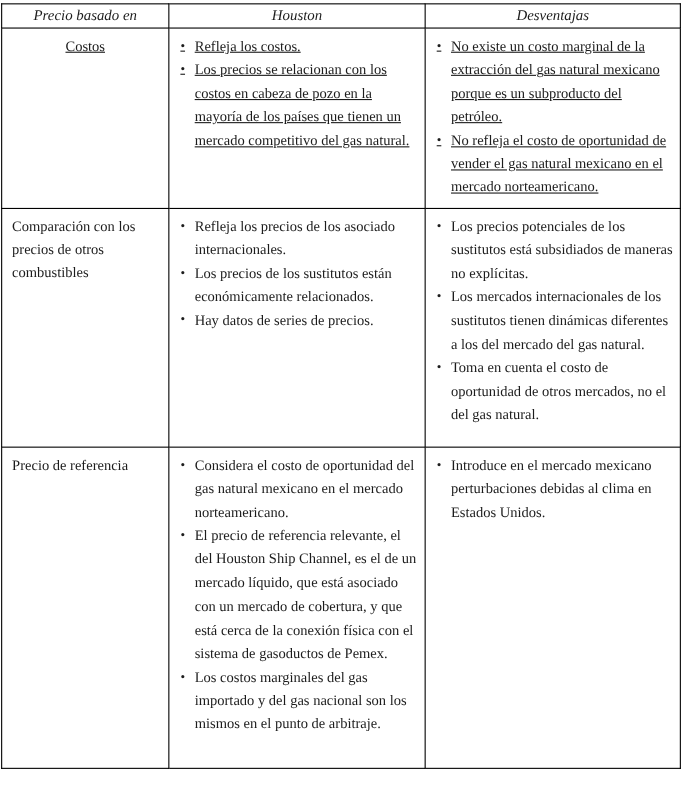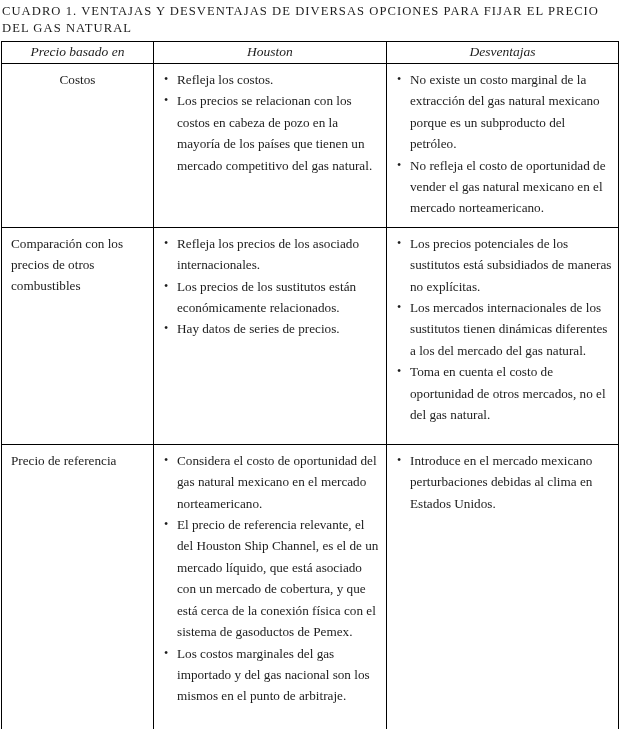--- a/index.html
+++ b/index.html
@@ -46,29 +46,28 @@
   .bullet-list {
     margin: 0;
     padding: 0;
     list-style: none;
     font-size: 13.2px;
     line-height: 21.4px;
   }
   .bullet-list li { display: flex; }
   .bullet { flex: 0 0 13px; font-size: 12px; }
   .item-text { flex: 1 1 auto; }
-  .row-0 { height: 156px; }
+  .row-0 { height: 156px; text-decoration: underline; }
   .row-1 { height: 217px; font-family: Liberation Serif, serif; }
   .row-2 { height: 292px; }
 </style>
 </head>
 <body>
 
 <div class="page">
-  <div class="table-title">CUADRO 1. VENTAJAS Y DESVENTAJAS DE DIVERSAS OPCIONES PARA FIJAR EL PRECIO DEL GAS NATURAL</div>
   <table class="cuadro">
     <colgroup>
       <col style="width:152px">
       <col style="width:233px">
       <col style="width:232px">
     </colgroup>
     <thead>
       <tr>
         <th>Precio basado en</th>
         <th>Houston</th>

